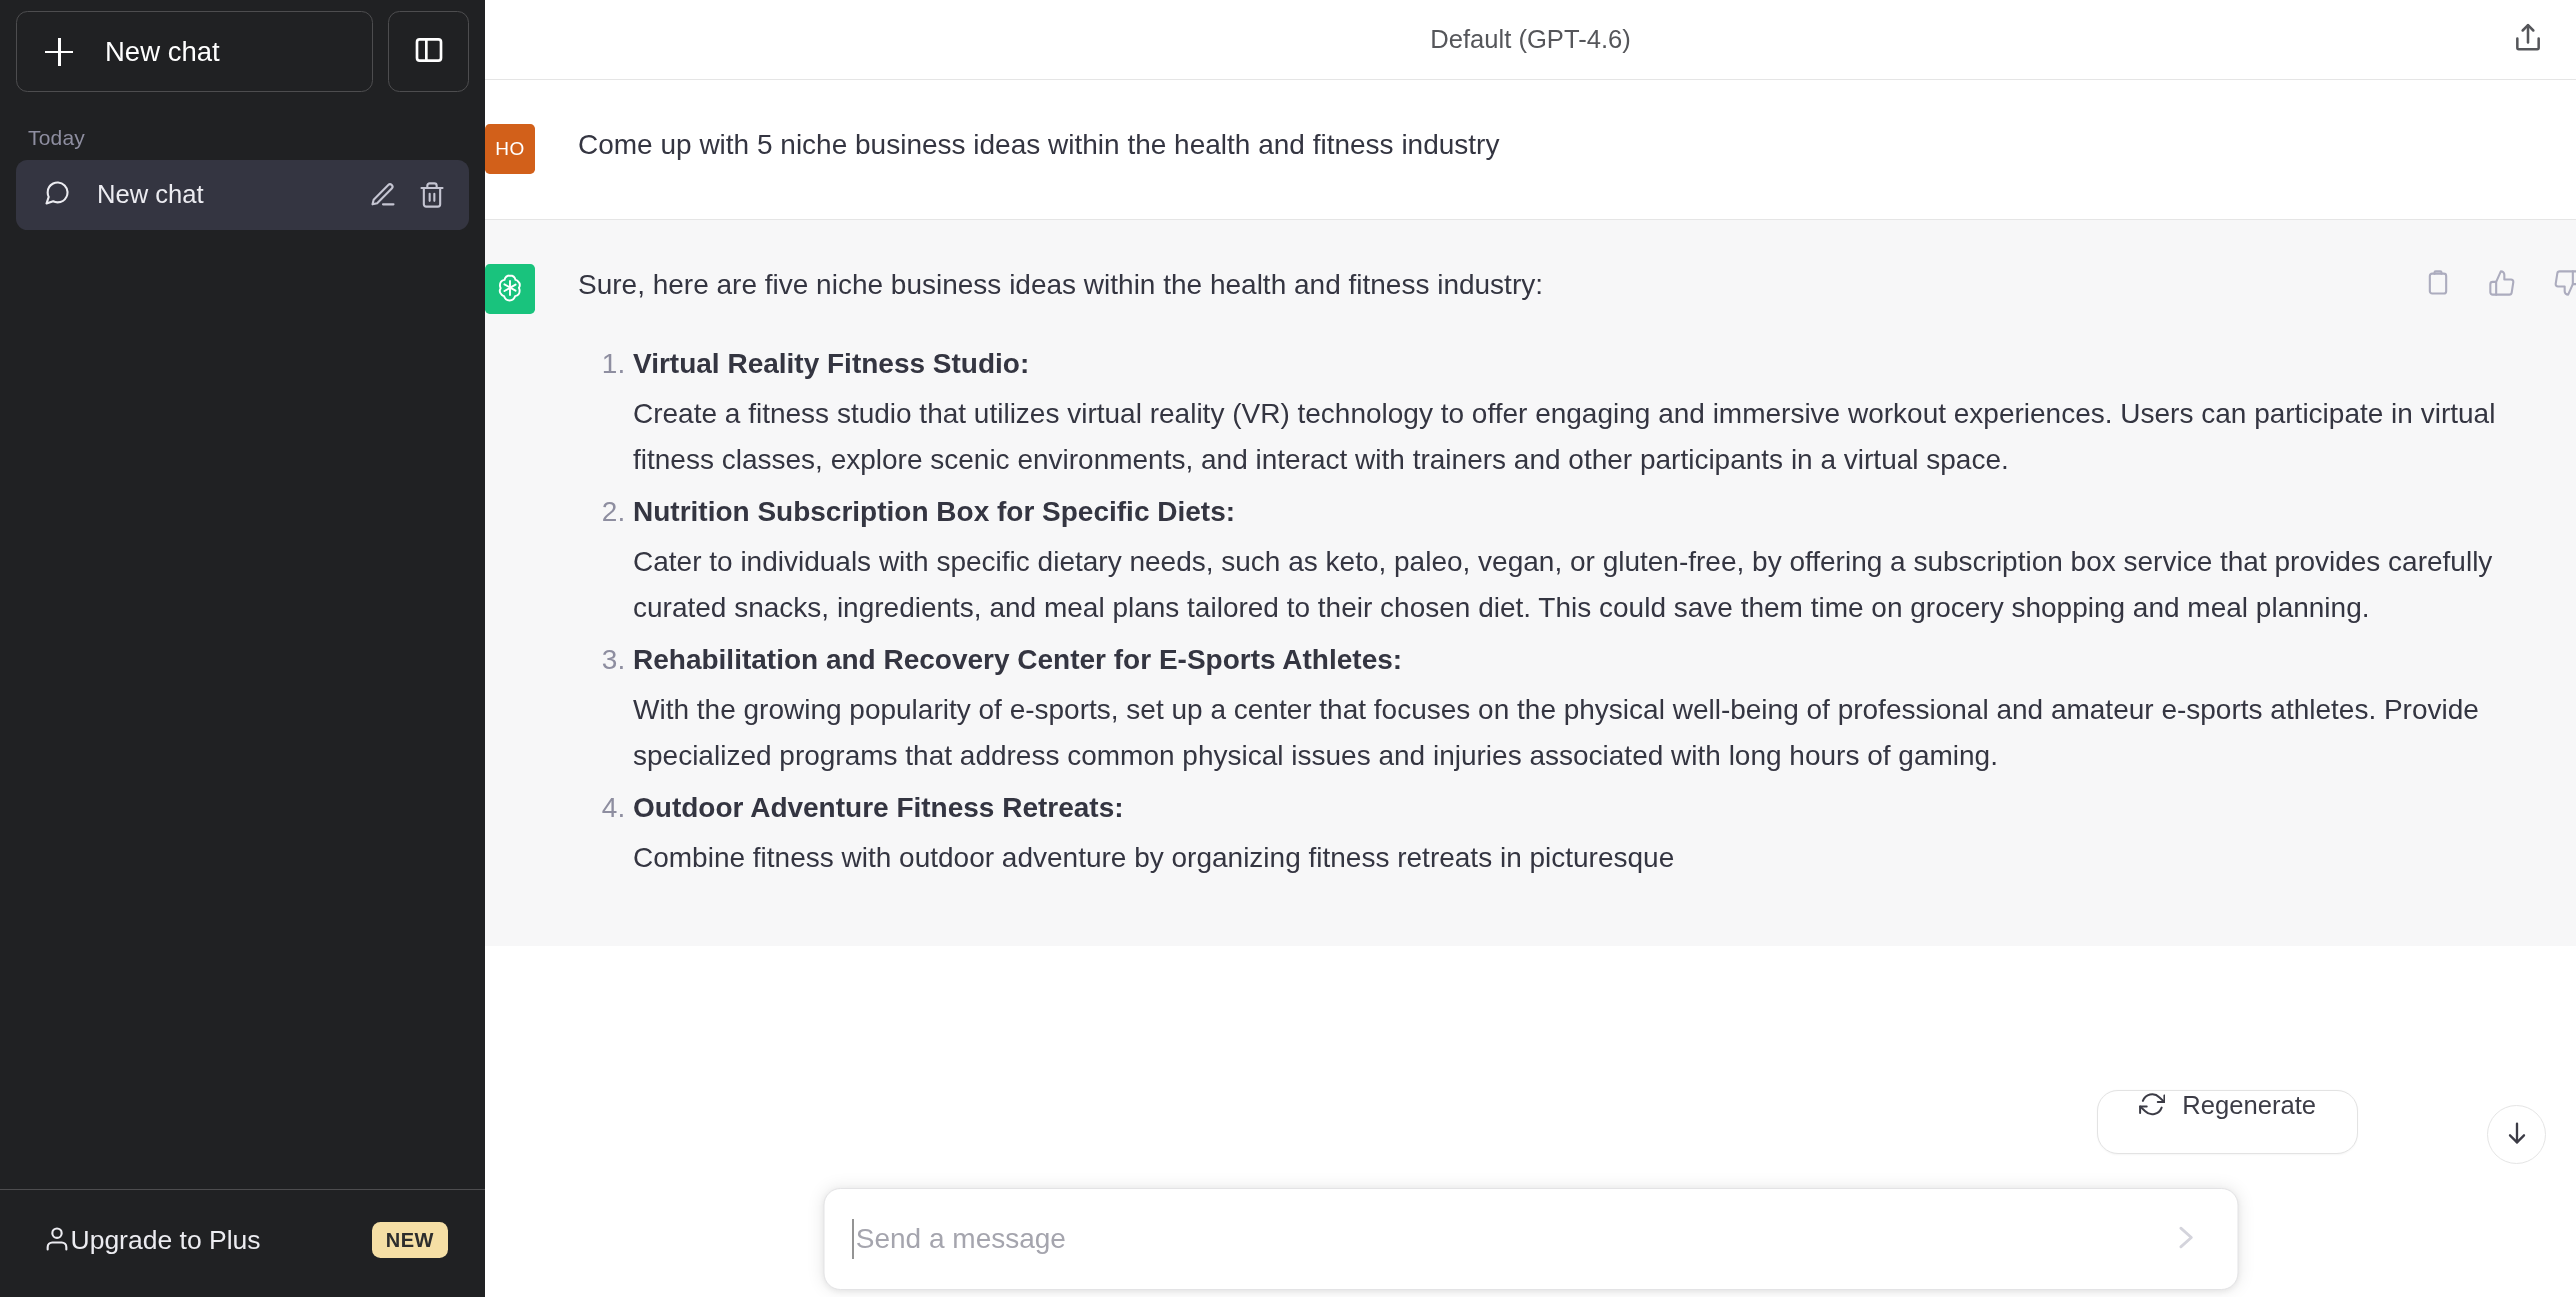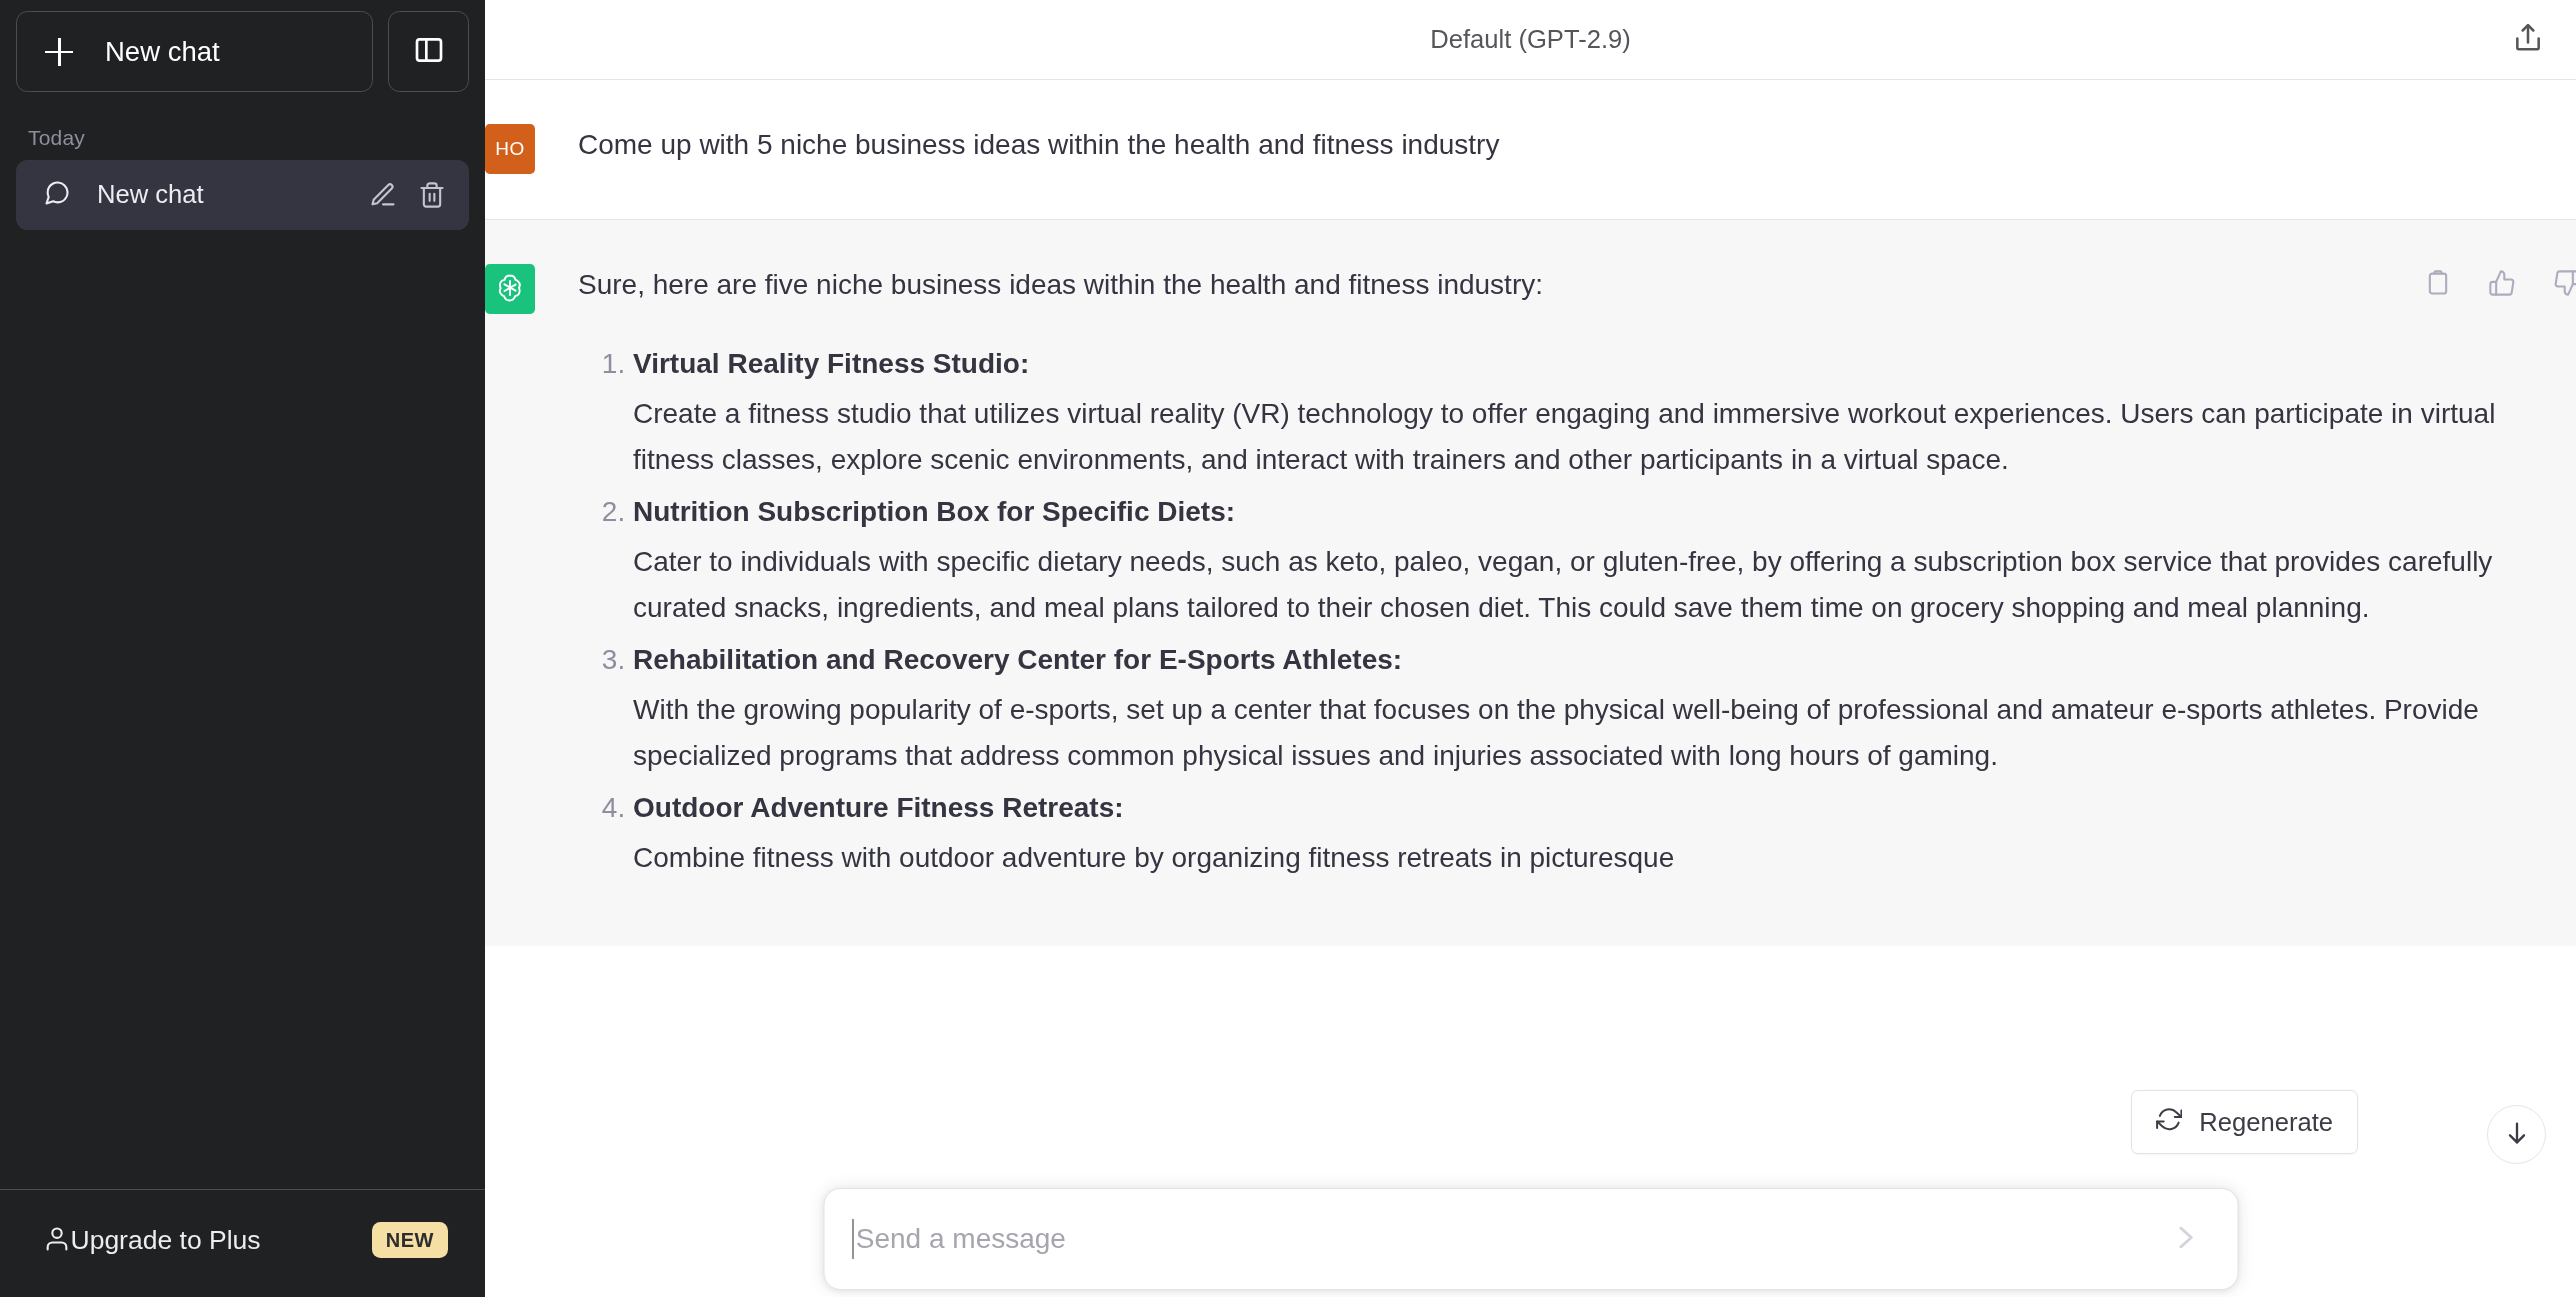--- a/index.html
+++ b/index.html
@@ -152,23 +152,23 @@
   
   .composer-zone {
     position: absolute; left: 0; right: 0; bottom: 0; height: 180px;
     background: linear-gradient(to bottom, rgba(255,255,255,0) 0%,
                                            rgba(255,255,255,.92) 26%,
                                            #ffffff 46%, #ffffff 100%);
     z-index: 10;
   }
   .regenerate-btn {
     position: absolute; right: 218px; bottom: 144px;
-    background: #ffffff; border: 0.9px solid #e3e3e3; border-radius: 7px;
-    height: 64px; padding: 0 24px;
-    display: flex; align-items: center; gap: 17px;
+    background: #ffffff; border: 0.9px solid #e3e3e3; border-radius: 21px;
+    height: 64px; padding: 0 41px;
+    display: flex; gap: 17px;
     font-size: 25.6px; color: #3c3c46; cursor: pointer;
     box-shadow: 0 0.9px 1.9px rgba(0,0,0,.04);
     z-index: 12;
   }
 
   .scroll-bottom-btn {
     position: absolute; right: 30px; bottom: 134px;
     width: 59px; height: 59px; border-radius: 50%;
     background: #ffffff; border: 0.9px solid #e5e5e5;
     display: flex; align-items: center; justify-content: center;
@@ -260,21 +260,21 @@
         </span>
         <span class="upgrade-label">Upgrade to Plus</span>
         <span class="new-badge">NEW</span>
       </div>
     </div>
   </aside>
 
   <section class="main">
 
     <header class="topbar">
-      <div class="model-title">Default (GPT-2.9)</div>
+      <div class="model-title">Default (GPT-4.6)</div>
       <button class="share-btn">
         <span>
           <svg width="32" height="32" viewBox="0 0 24 24" fill="none" stroke="#55565a" stroke-width="1.9" stroke-linecap="round" stroke-linejoin="round">
             <path d="M4 12v7a1 1 0 0 0 1 1h14a1 1 0 0 0 1-1v-7"></path>
             <polyline points="16 6 12 2 8 6"></polyline>
             <line x1="12" y1="2" x2="12" y2="15"></line>
           </svg>
         </span>
       </button>
     </header>

